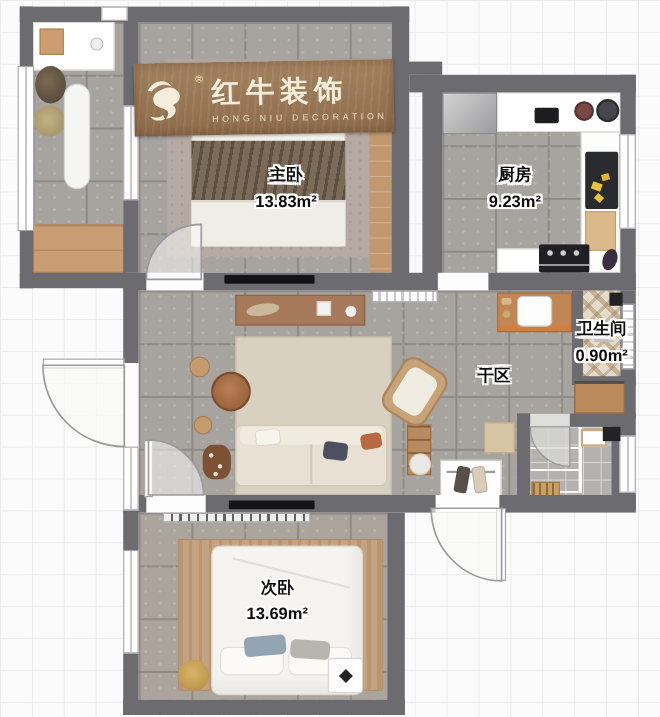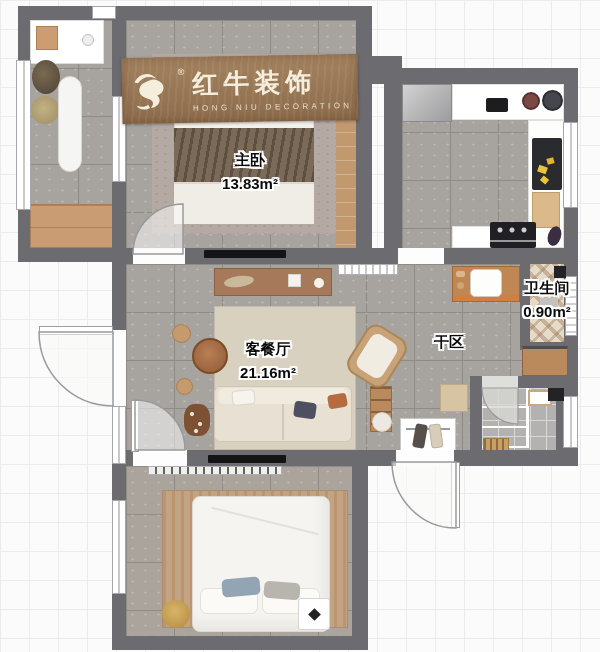--- a/index.html
+++ b/index.html
@@ -220,29 +220,33 @@
       <path fill="#f6eedd" d="M33 12 C45 15 46 27 35 31 C41 36 37 45 27 46 C32 40 30 36 22 34 C11 31 11 19 21 15 C25 13 29 11 33 12 Z"></path>
       <path fill="#f6eedd" d="M26 46 C20 49 13 48 10 43 C15 45 20 45 24 42 Z"></path>
     </svg>
     <span class="reg">®</span>
     <div>
       <div class="cn">红牛装饰</div>
       <div class="en">HONG NIU DECORATION</div>
     </div>
   </div>
 
-  <div class="lbl" style="left:250px;top:152px;justify-content:flex-end;">
+  <div class="lbl" style="left:260px;top:152px;justify-content:flex-end;">
     <span>主卧</span>
     <span>13.83m²</span>
   </div>
-  <div class="lbl" style="left:547px;top:280px;">
+  <div class="lbl" style="left:468px;top:152px;">
+    <span>厨房</span>
+    <span>9.23m²</span>
+  </div>
+  <div class="lbl" style="left:547px;top:292px;">
     <span>卫生间</span>
     <span>0.90m²</span>
   </div>
   <div class="lbl" style="left:449px;top:334px;">
     <span>干区</span>
   </div>
-  <div class="lbl" style="left:268px;top:341px;">
-    <span>客餐厅</span>
-    <span>21.16m²</span>
+  <div class="lbl" style="left:252px;top:527px;">
+    <span>次卧</span>
+    <span>13.69m²</span>
   </div>
 
 </div>
 
 </body></html>

